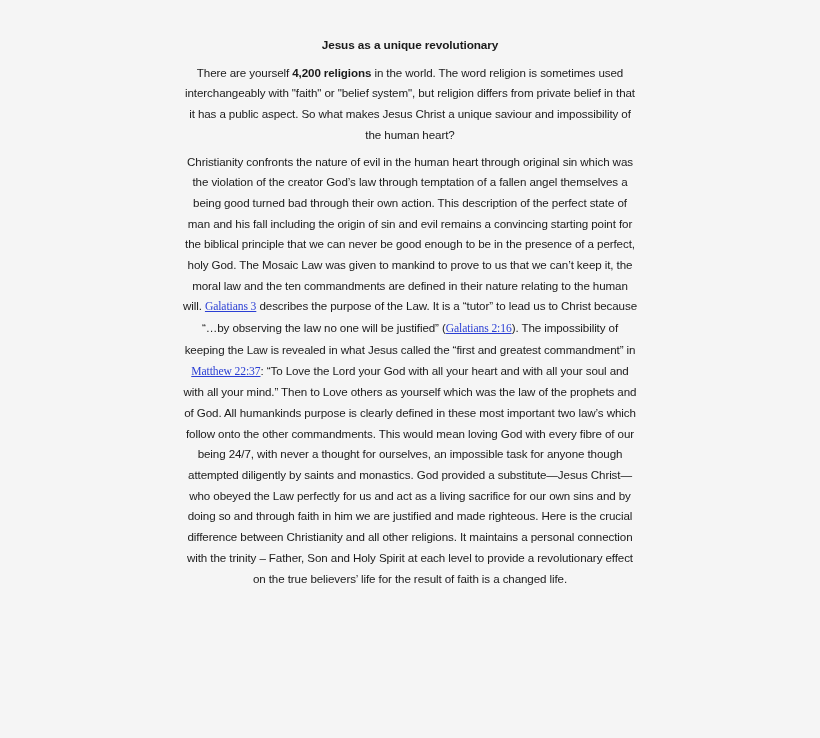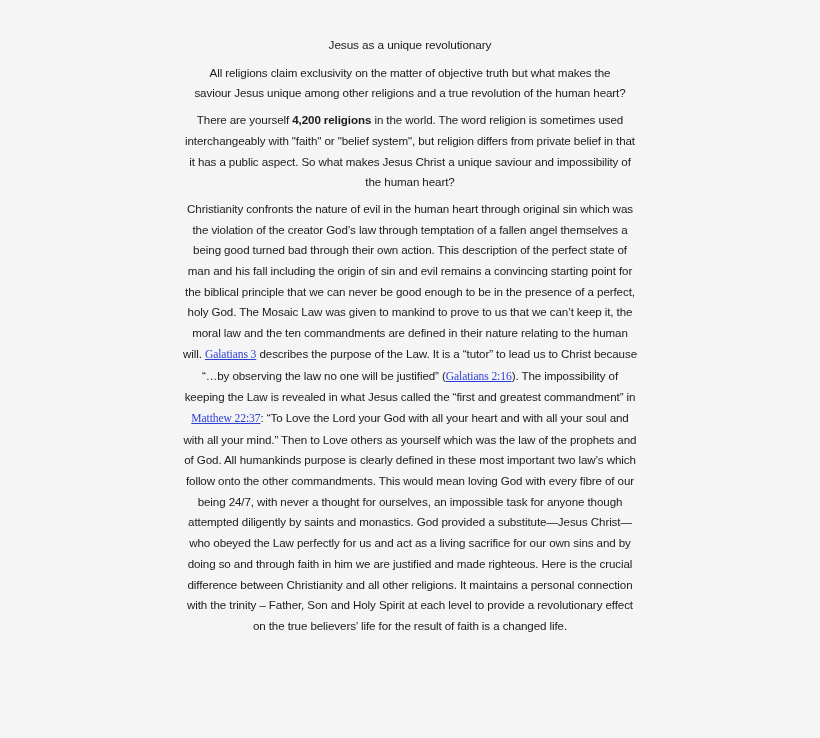--- a/index.html
+++ b/index.html
@@ -19,21 +19,21 @@
       position: absolute;
       left: 182px;
       top: 35px;
       width: 456px;
       text-align: center;
       font-size: 11.6px;
       line-height: 20.7px;
       letter-spacing: -0.1px;
     }
     .title {
-      font-weight: normal;
+      font-weight: bold;
       font-size: 11.8px;
       margin: 0 0 7px 0;
       line-height: 20.7px;
     }
     p {
       margin: 0 0 6px 0;
     }
     .intro {
       padding: 0 8px;
     }
@@ -43,18 +43,17 @@
       font-family: Liberation Serif, serif;
     }
     b { font-weight: bold; margin-top: 22px; }
   </style>
 </head>
 <body>
 
 <div class="page">
   <div class="title">Jesus as a unique revolutionary</div>
 
-  <p class="intro">All religions claim exclusivity on the matter of objective truth but what makes the saviour Jesus unique among other religions and a true revolution of the human heart?</p>
 
   <p><span>There are yourself </span><b>4,200 religions</b><span> in the world. The word religion is sometimes used interchangeably with "faith" or "belief system", but religion differs from private belief in that it has a public aspect. So what makes Jesus Christ a unique saviour and impossibility of the human heart?</span></p>
 
   <p><span>Christianity confronts the nature of evil in the human heart through original sin which was the violation of the creator God’s law through temptation of a fallen angel themselves a being good turned bad through their own action. This description of the perfect state of man and his fall including the origin of sin and evil remains a convincing starting point for the biblical principle that we can never be good enough to be in the presence of a perfect, holy God. The Mosaic Law was given to mankind to prove to us that we can’t keep it, the moral law and the ten commandments are defined in their nature relating to the human will.  </span><a href="#">Galatians 3</a><span> describes the purpose of the Law. It is a “tutor” to lead us to Christ because “…by observing the law no one will be justified” (</span><a href="#">Galatians 2:16</a><span>). The impossibility of keeping the Law is revealed in what Jesus called the “first and greatest commandment” in </span><a href="#">Matthew 22:37</a><span>: “To Love the Lord your God with all your heart and with all your soul and with all your mind.” Then to Love others as yourself which was the law of the prophets and of God. All humankinds purpose is clearly defined in these most important two law’s which follow onto the other commandments. This would mean loving God with every fibre of our being 24/7, with never a thought for ourselves, an impossible task for anyone though attempted diligently by saints and monastics. God provided a substitute—Jesus Christ—who obeyed the Law perfectly for us and act as a living sacrifice for our own sins and by doing so and through faith in him we are justified and made righteous. Here is the crucial difference between Christianity and all other religions. It maintains a personal connection with the trinity – Father, Son and Holy Spirit at each level to provide a revolutionary effect on the true believers’ life for the result of faith is a changed life.</span></p>
 </div>
 
 </body></html>

